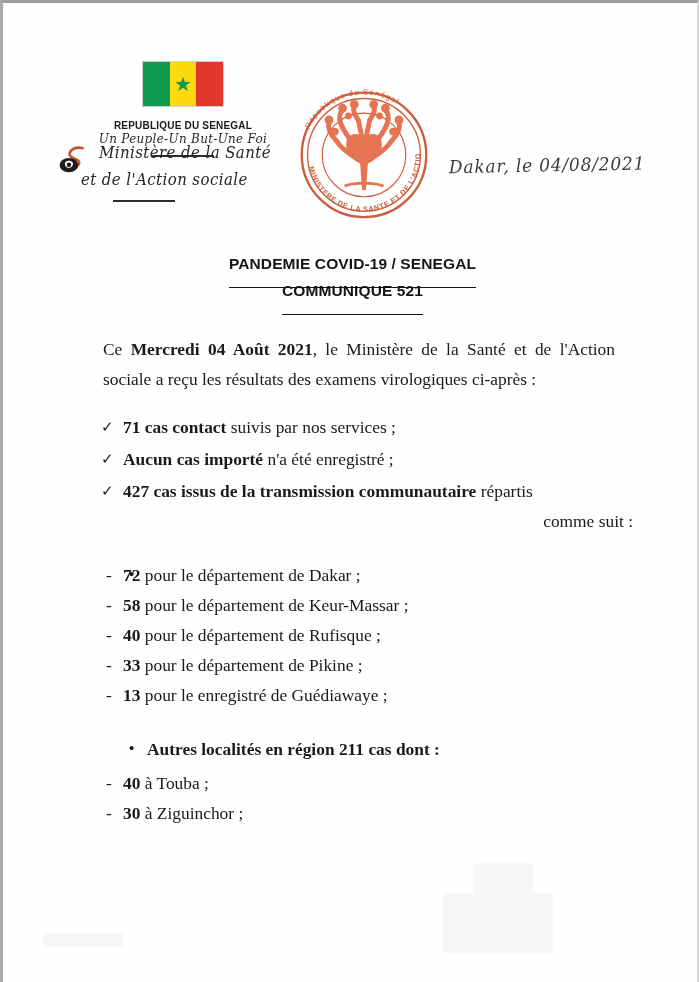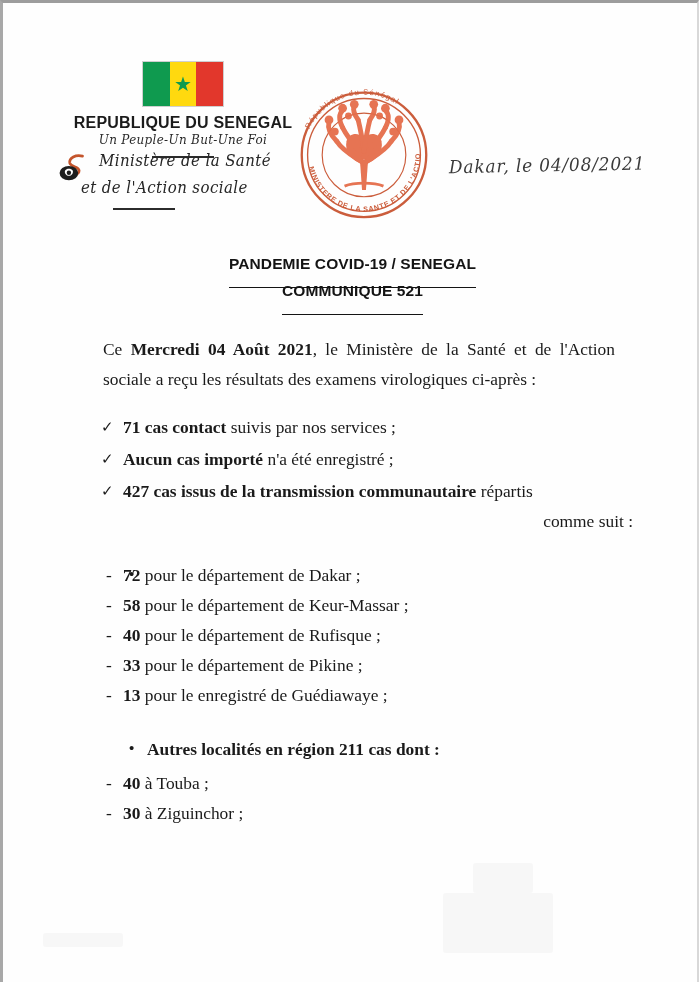--- a/index.html
+++ b/index.html
@@ -58,24 +58,24 @@
   .flag-red    { background: #e2372c; }
   .flag-star {
     position: absolute;
     left: 50%; top: 50%;
     transform: translate(-50%, -50%);
     color: #0f9a4f;
     font-size: 20px;
     line-height: 1;
   }
   .republic-name {
-    margin-top: 7px;
+    margin-top: 13px;
     font-family: "Liberation Sans", sans-serif;
     font-weight: bold;
-    font-size: 16px;
+    font-size: 10px;
     letter-spacing: 0.2px;
     color: #1b1b1b;
   }
   .republic-motto {
     margin-top: 1px;
     font-family: "DejaVu Serif", serif;
     font-style: italic;
     font-size: 12px;
     color: #2a2a2a;
     letter-spacing: 0.3px;
@@ -85,21 +85,21 @@
     width: 62px;
     height: 2px;
     background: #2b2b2b;
     margin: 9px auto 9px auto;
   }
 
   
   .ministry-wrap {
     position: absolute;
     left: 52px;
-    top: 148px;
+    top: 140px;
     width: 260px;
   }
   .caduceus {
     position: absolute;
     left: 2px;
     top: 2px;
     width: 34px;
     height: 30px;
   }
   .ministry-line1, .ministry-line2 {

